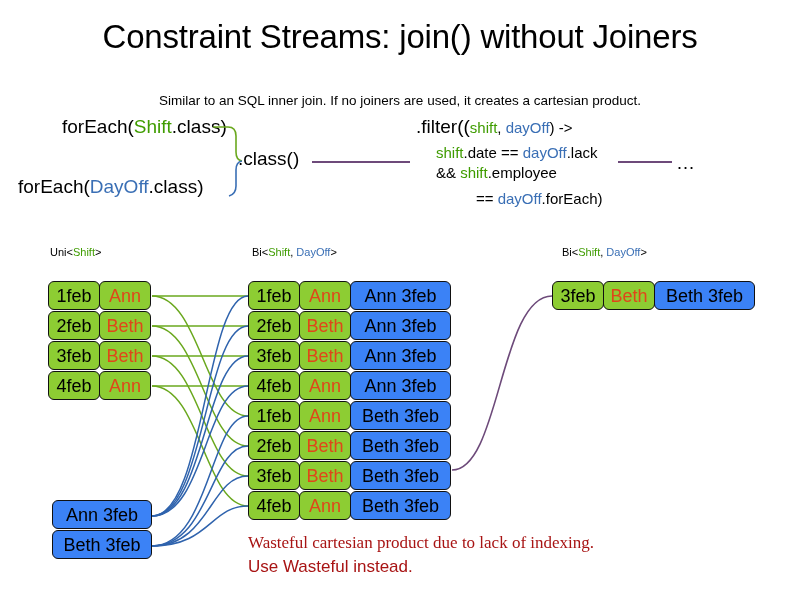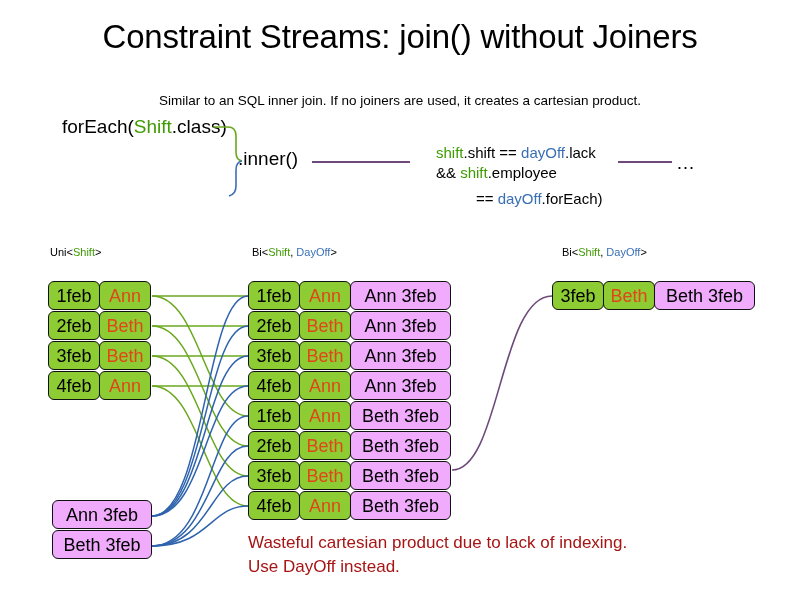--- a/index.html
+++ b/index.html
@@ -31,21 +31,21 @@
   .hdr{position:absolute;font-size:11px;white-space:nowrap;color:#000;}
 
   .tile{
     position:absolute;box-sizing:border-box;
     border:1.4px solid #111;border-radius:6px;
     display:flex;align-items:center;justify-content:center;
     font-size:18px;line-height:1;color:#000;
     overflow:hidden;white-space:nowrap;text-align:right;
   }
   .green{background:#8dcd33;}
-  .blue{background:#f0abfc;}
+  .blue{background:#3b82f6;}
   .name{color:#e0461a;}
 
   .row{position:absolute;display:flex;}
   .row .tile{position:relative;}
 
   .warn{
     position:absolute;font-size:17px;color:#a81414;line-height:1.35;white-space:nowrap;
   }
   .ell{position:absolute;font-size:19px;color:#000;}
 </style>
@@ -53,24 +53,30 @@
 <body>
 
 <div id="stage">
 
   <div class="title">Constraint Streams: join() without Joiners</div>
   <div class="subtitle">Similar to an SQL inner join. If no joiners are used, it creates a cartesian product.</div>
 
   <div class="code" style="left:18px;top:116px;margin-left:44px;">
     <span>forEach(</span><span class="shiftc">Shift</span><span>.class)</span>
   </div>
-  <div class="code" style="left:238px;top:148px;">.inner()</div>
-
+  <div class="code" style="left:18px;top:176px;">
+    <span>forEach(</span><span class="dayoffc">DayOff</span><span>.class)</span>
+  </div>
+  <div class="code" style="left:238px;top:148px;">.class()</div>
+
+  <div class="code" style="left:416px;top:116px;">
+    <span>.filter((</span><span class="shiftc small">shift</span><span class="small">, </span><span class="dayoffc small">dayOff</span><span class="small">) -&gt;</span>
+  </div>
   <div class="code small" style="left:436px;top:144px;">
-    <span class="shiftc">shift</span><span>.shift == </span><span class="dayoffc">dayOff</span><span>.lack</span>
+    <span class="shiftc">shift</span><span>.date == </span><span class="dayoffc">dayOff</span><span>.lack</span>
   </div>
   <div class="code small" style="left:436px;top:164px;">
     <span>&amp;&amp; </span><span class="shiftc">shift</span><span>.employee</span>
   </div>
   <div class="code small" style="left:476px;top:190px;">
     <span>== </span><span class="dayoffc">dayOff</span><span>.forEach)</span>
   </div>
   <div class="ell" style="left:676px;top:152px;">…</div>
 
   <div class="hdr" style="left:50px;top:246px;">
@@ -189,16 +195,16 @@
   </div>
 
   <div>
     <div class="row" style="left:552px;top:281px;">
       <div class="tile green" style="width:52px;height:29px;">3feb</div>
       <div class="tile green name" style="width:52px;height:29px;margin-left:-1px;">Beth</div>
       <div class="tile blue" style="width:101px;height:29px;margin-left:-1px;">Beth 3feb</div>
     </div>
   </div>
 
-  <div class="warn" style="left:248px;top:532px;">Wasteful cartesian product due to lack of indexing.</div>
-  <div class="warn" style="left:248px;top:556px;">Use DayOff instead.</div>
+  <div class="warn" style="left:248px;top:532px;font-family:Liberation Serif, serif;">Wasteful cartesian product due to lack of indexing.</div>
+  <div class="warn" style="left:248px;top:556px;">Use Wasteful instead.</div>
 
 </div>
 
 </body></html>

